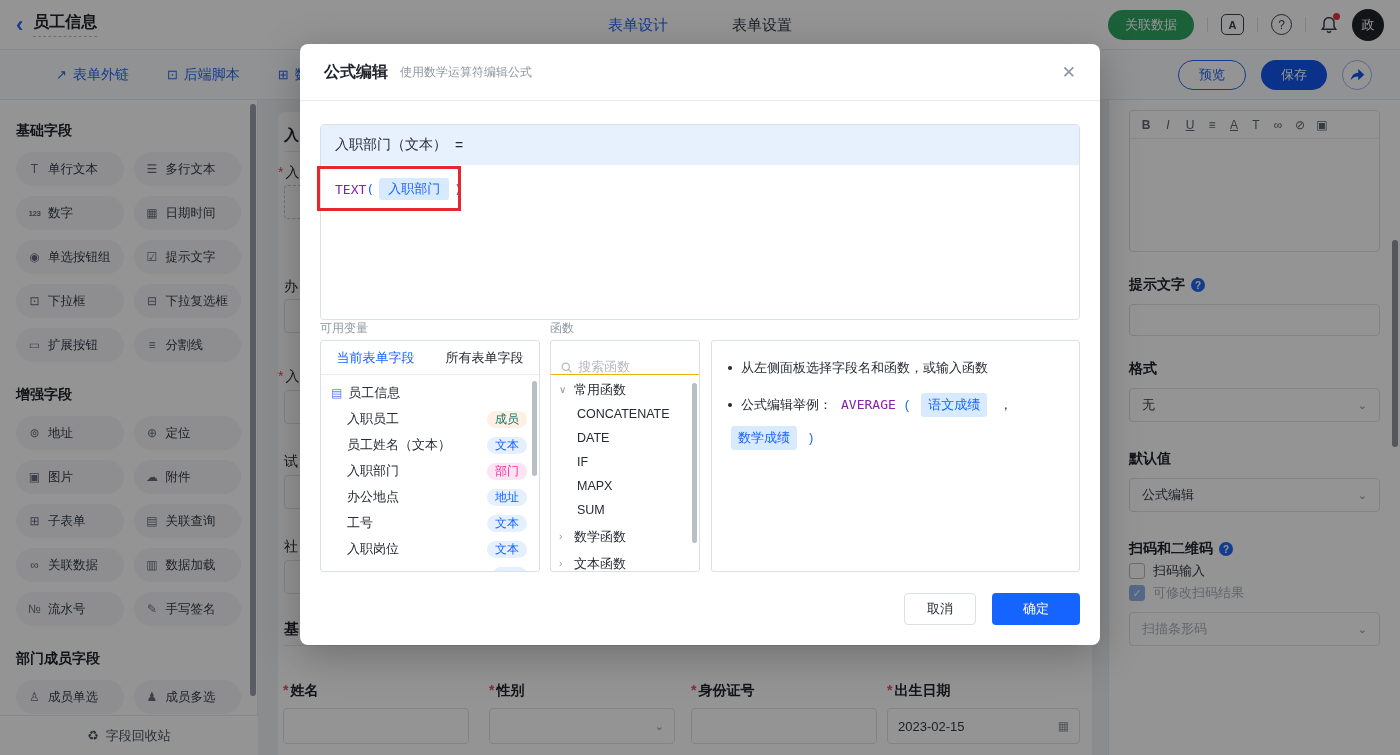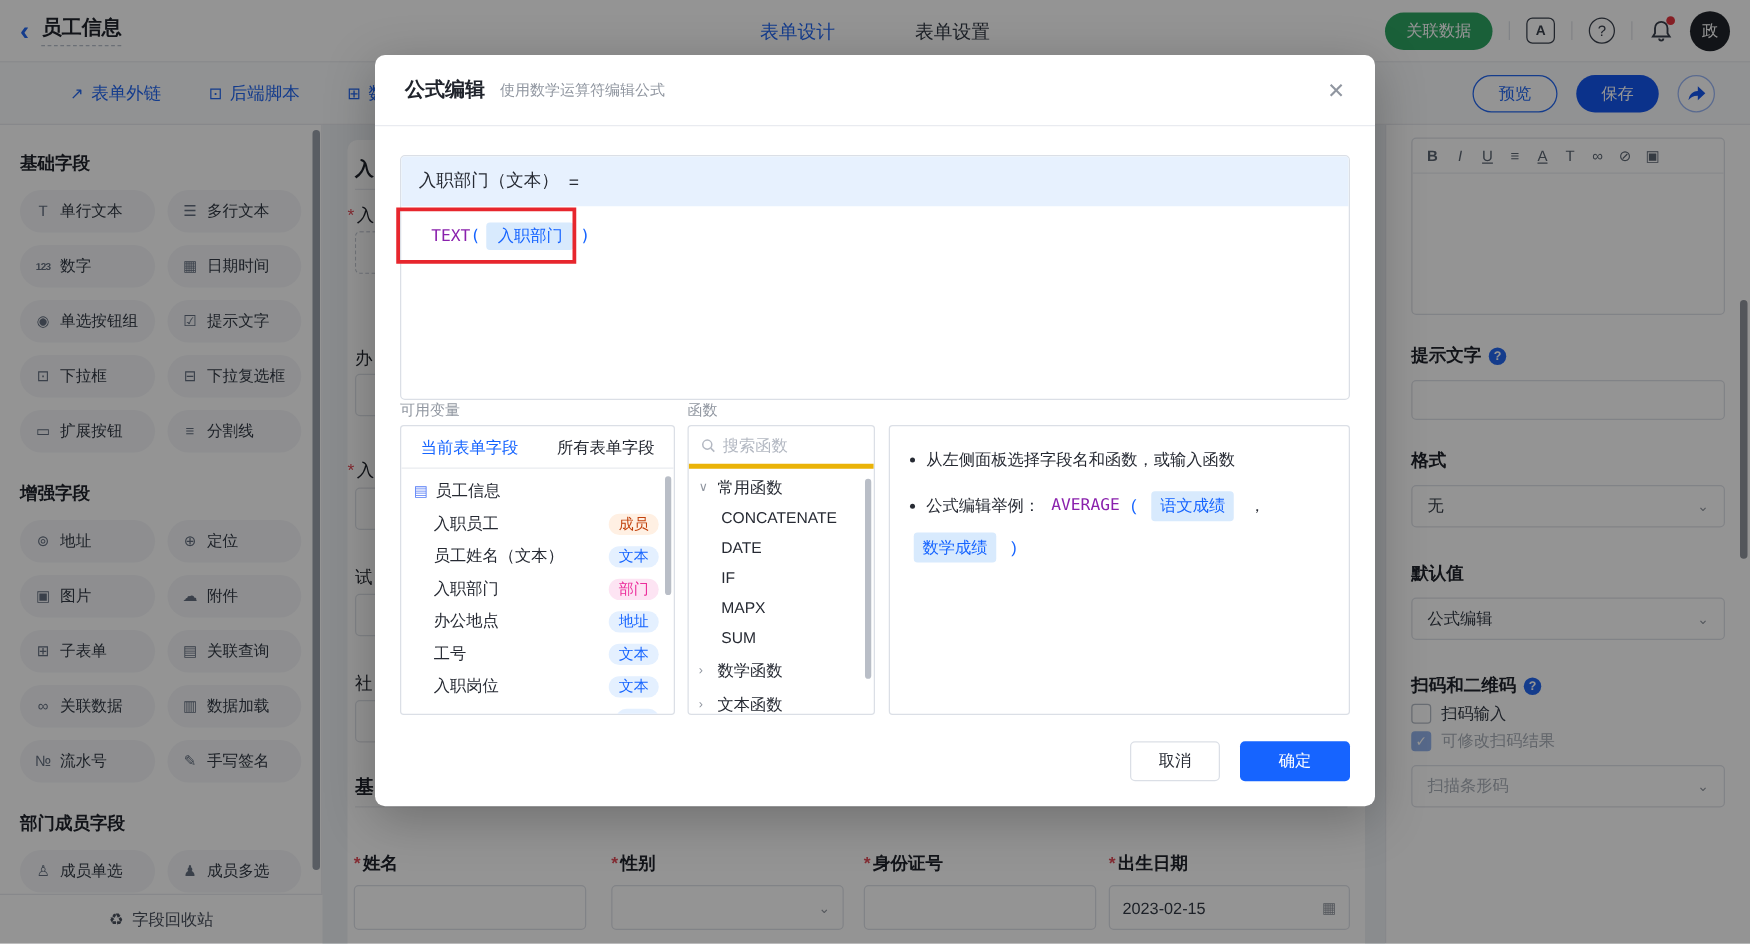--- a/index.html
+++ b/index.html
@@ -77,44 +77,44 @@
 .rp-scroll{position:absolute;right:2px;top:140px;width:6px;height:207px;background:#8f949d;border-radius:3px}
 
 .overlay{position:absolute;inset:0;background:rgba(0,0,0,.42);z-index:50}
 .modal{position:absolute;left:300px;top:44px;width:800px;height:601px;background:#fff;border-radius:8px;z-index:60;box-shadow:0 10px 40px rgba(0,0,0,.25)}
 .m-head{height:57px;border-bottom:1px solid #e9ebf0;display:flex;align-items:center;padding:0 24px;gap:12px}
 .m-title{font-size:16px;font-weight:bold;color:#20242c}
 .m-sub{font-size:12px;color:#9096a0}
 .m-close{margin-left:auto;color:#9096a0;font-size:17px;cursor:pointer}
 .fbox{position:absolute;left:20px;top:80px;width:760px;height:196px;border:1px solid #dbdfe6;border-radius:4px;overflow:hidden}
 .fbox-head{height:40px;background:#e7f1fe;display:flex;align-items:center;padding:0 14px;font-size:14px;color:#262a33;gap:8px}
-.fbox-body{padding:13px 24px;font-family:"DejaVu Sans Mono",monospace;font-size:13px;display:flex;align-items:center}
+.fbox-body{padding:13px 14px;font-family:"DejaVu Sans Mono",monospace;font-size:13px;display:flex;align-items:center}
 .kw{color:#8a21ad}
 .paren{color:#1664ff}
 .token{display:inline-block;background:#d8eafd;color:#1664ff;border-radius:3px;padding:2px 9px;margin:0 5px;font-family:"Liberation Sans",sans-serif;font-size:13px}
 .redbox{position:absolute;left:17px;top:122px;width:144px;height:45px;border:3px solid #e7262d;z-index:5}
 .plabel{position:absolute;top:276px;font-size:12px;color:#9096a0}
 .panel{position:absolute;top:296px;height:232px;border:1px solid #dbdfe6;border-radius:3px;overflow:hidden;background:#fff}
 .vpanel{left:20px;width:220px}
 .fnpanel{left:250px;width:150px}
 .hpanel{left:411px;width:369px;padding:16px}
 .vtabs{height:34px;display:flex;border-bottom:1px solid #e9ebf0;align-items:center}
 .vtab{flex:1;text-align:center;font-size:13px;color:#262a33}
 .vtab.active{color:#1664ff}
 .vroot{height:27px;display:flex;align-items:center;padding-left:10px;gap:6px;font-size:13px;color:#262a33;margin-top:4px}
 .doc-ico{color:#567df6;font-size:12px}
 .vrow{height:26px;display:flex;align-items:center;padding:0 12px 0 26px;justify-content:space-between}
 .vname{font-size:13px;color:#262a33}
 .badge{font-size:12px;padding:1px 8px;border-radius:9px;line-height:15px}
-.badge.orange{color:#c2410c;background:#fff0e3}
+.badge.orange{color:#0f766e;background:#fff0e3}
 .badge.blue{color:#1664ff;background:#e4f0ff}
 .badge.magenta{color:#ec2d9b;background:#fde4f3}
 .badge.empty{width:34px;height:16px;padding:0}
 .vscroll{position:absolute;right:2px;top:40px;width:5px;height:95px;background:#b9bec7;border-radius:3px}
-.search{height:34px;border-bottom:4px solid #eab308;display:flex;align-items:center;gap:6px;padding:0 10px}
+.search{height:34px;border-bottom:1px solid #eab308;display:flex;align-items:flex-end;gap:6px;padding:0 10px}
 .search input{border:0;outline:0;width:100%;font-size:13px;color:#333}
 .search input::placeholder{color:#b3b8c2}
 .fgroup{height:25px;display:flex;align-items:center;gap:5px;padding-left:8px;font-size:13px;color:#262a33;margin-top:2px}
 .gchev{color:#9096a0;font-size:10px;width:10px;display:inline-block}
 .fitem{height:24px;display:flex;align-items:center;padding-left:26px;font-size:12.5px;color:#262a33}
 .fnscroll{position:absolute;right:2px;top:42px;width:5px;height:160px;background:#b9bec7;border-radius:3px}
 .hline{display:flex;gap:9px;font-size:13px;color:#262a33;margin-bottom:14px;align-items:center;flex-wrap:wrap;line-height:22px}
 .dot{width:4px;height:4px;border-radius:50%;background:#262a33;flex:none}
 .hline .token{margin:0 3px;padding:1px 7px}
 .hline .kw{font-family:"DejaVu Sans Mono",monospace}

